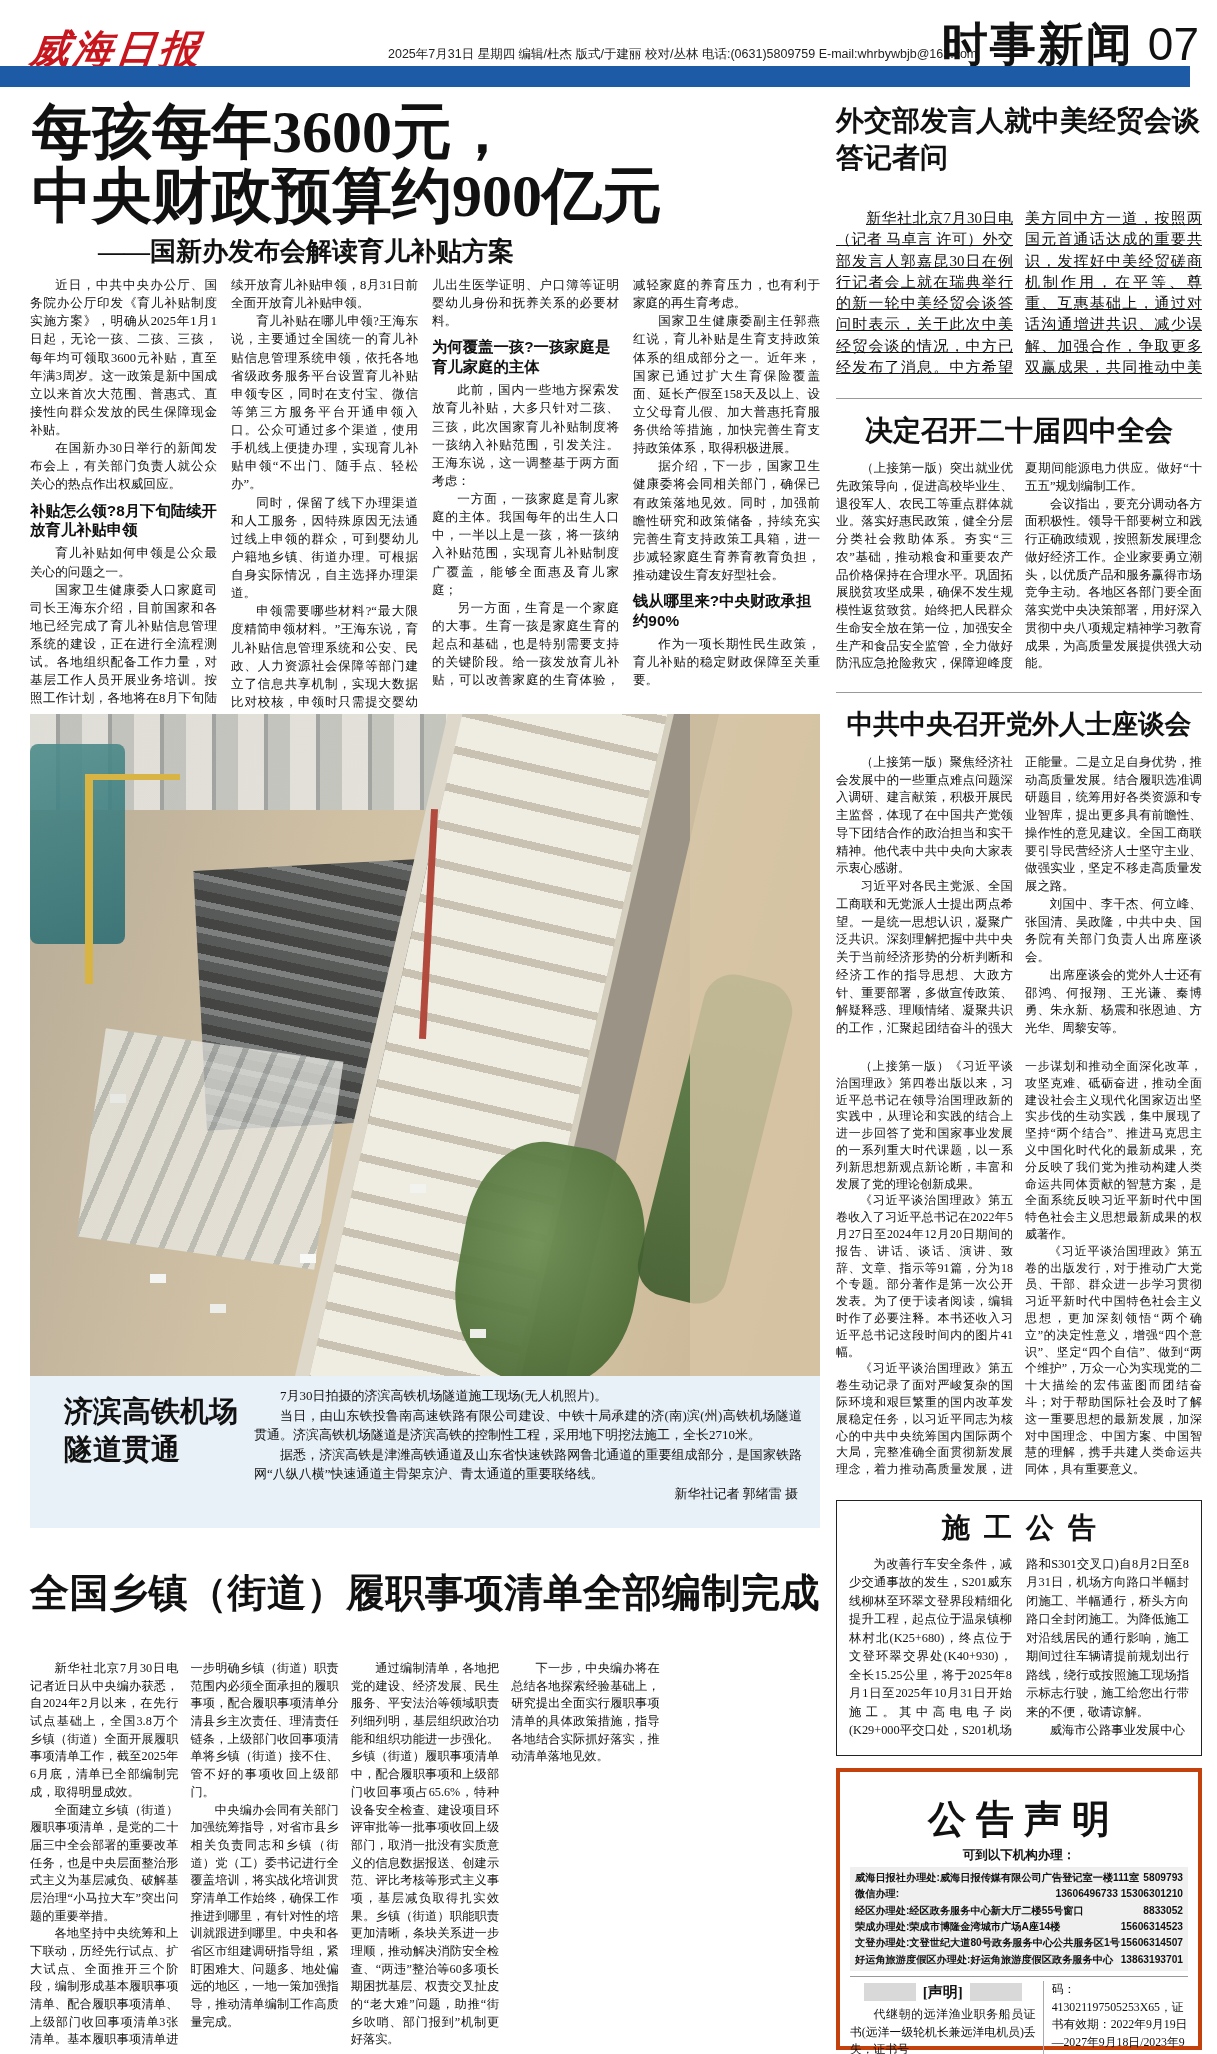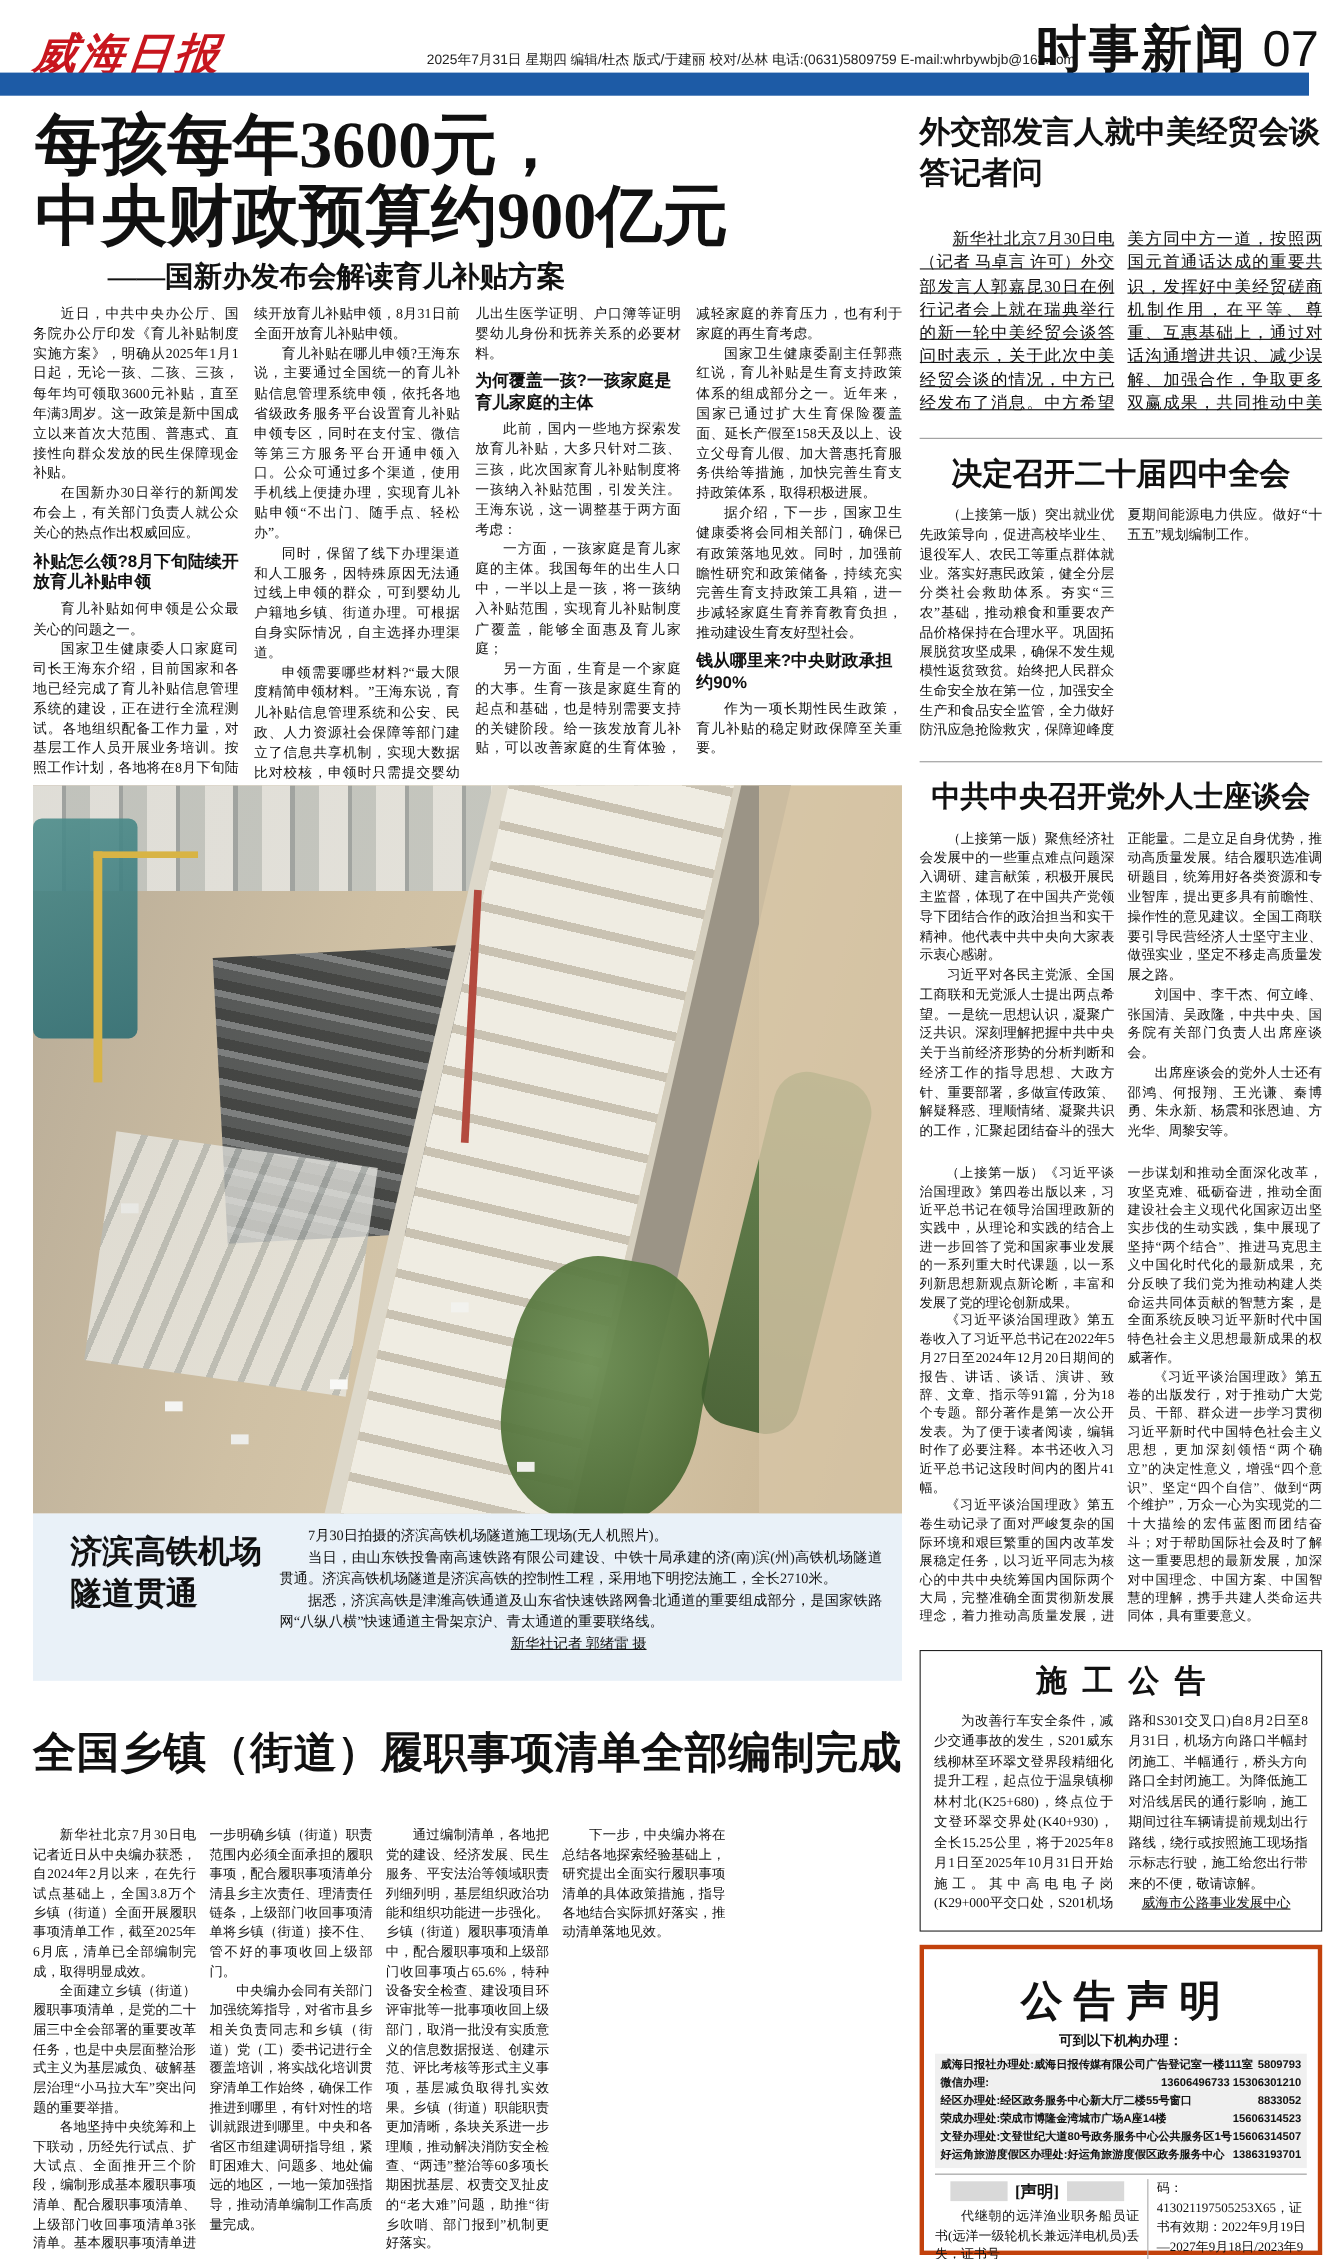--- a/index.html
+++ b/index.html
@@ -16,21 +16,21 @@
   .blue-bar{position:absolute;left:0;top:66px;width:1190px;height:21px;background:#1d5ba6;}
   
   .lead-hl{position:absolute;left:32px;top:100px;width:790px;font-size:60px;line-height:64px;
       font-weight:900;letter-spacing:0;}
   .lead-sub{position:absolute;left:32px;top:234px;width:790px;font-size:26px;font-weight:600;
       padding-left:66px;box-sizing:border-box;}
   .lead-body{position:absolute;left:30px;top:276px;width:790px;height:436px;
       column-count:4;column-gap:14px;column-fill:auto;overflow:hidden;
       font-size:12.6px;line-height:1.44;text-align:justify;}
   .para{margin:0;text-indent:2em;text-align:justify;}
-  .para-right{text-align:center;text-indent:0;padding-right:4px;text-decoration:underline;}
+  .para-right{text-align:right;text-indent:0;padding-right:4px;}
   .subhead{font-family:"Liberation Sans","DejaVu Sans",sans-serif;font-weight:700;
       font-size:1.22em;text-indent:0;margin:7px 0 4px;line-height:1.3;text-align:left;}
   
   .photo{position:absolute;left:30px;top:714px;width:790px;height:662px;overflow:hidden;
       background:linear-gradient(105deg,#b7ab97 0%,#cfc0a4 35%,#d8c9ac 60%,#c6b290 100%);}
   .ph{position:absolute;}
   .ph-roofs{left:0;top:0;width:560px;height:96px;opacity:.85;
       background:repeating-linear-gradient(90deg,#e6e6e2 0 26px,#9aa0a0 26px 30px,#c2c6c2 30px 52px);}
   .ph-pond{left:0;top:30px;width:95px;height:200px;border-radius:8px;opacity:.9;
       background:linear-gradient(160deg,#4e8d8b,#2f6e74);}
@@ -175,20 +175,21 @@
 <div class="ra-title t-a">外交部发言人就中美经贸会谈答记者问</div>
 <div class="ra-body b-a">
     <p class="para">新华社北京7月30日电（记者 马卓言 许可）外交部发言人郭嘉昆30日在例行记者会上就在瑞典举行的新一轮中美经贸会谈答问时表示，关于此次中美经贸会谈的情况，中方已经发布了消息。中方希望美方同中方一道，按照两国元首通话达成的重要共识，发挥好中美经贸磋商机制作用，在平等、尊重、互惠基础上，通过对话沟通增进共识、减少误解、加强合作，争取更多双赢成果，共同推动中美关系健康、稳定、可持续发展。</p>
     <p class="para">当地时间7月28日至29日，中美双方经贸团队在瑞典斯德哥尔摩举行新一轮经贸会谈。</p>
   </div>
 <div class="rule hr1"></div>
 
 <div class="ra-title t-b">决定召开二十届四中全会</div>
 <div class="ra-body b-b">
     <p class="para">（上接第一版）突出就业优先政策导向，促进高校毕业生、退役军人、农民工等重点群体就业。落实好惠民政策，健全分层分类社会救助体系。夯实“三农”基础，推动粮食和重要农产品价格保持在合理水平。巩固拓展脱贫攻坚成果，确保不发生规模性返贫致贫。始终把人民群众生命安全放在第一位，加强安全生产和食品安全监管，全力做好防汛应急抢险救灾，保障迎峰度夏期间能源电力供应。做好“十五五”规划编制工作。</p>
+    <p class="para">会议指出，要充分调动各方面积极性。领导干部要树立和践行正确政绩观，按照新发展理念做好经济工作。企业家要勇立潮头，以优质产品和服务赢得市场竞争主动。各地区各部门要全面落实党中央决策部署，用好深入贯彻中央八项规定精神学习教育成果，为高质量发展提供强大动能。</p>
   </div>
 <div class="rule hr2"></div>
 
 <div class="ra-title t-c">中共中央召开党外人士座谈会</div>
 <div class="ra-body b-c">
     <p class="para">（上接第一版）聚焦经济社会发展中的一些重点难点问题深入调研、建言献策，积极开展民主监督，体现了在中国共产党领导下团结合作的政治担当和实干精神。他代表中共中央向大家表示衷心感谢。</p>
     <p class="para">习近平对各民主党派、全国工商联和无党派人士提出两点希望。一是统一思想认识，凝聚广泛共识。深刻理解把握中共中央关于当前经济形势的分析判断和经济工作的指导思想、大政方针、重要部署，多做宣传政策、解疑释惑、理顺情绪、凝聚共识的工作，汇聚起团结奋斗的强大正能量。二是立足自身优势，推动高质量发展。结合履职选准调研题目，统筹用好各类资源和专业智库，提出更多具有前瞻性、操作性的意见建议。全国工商联要引导民营经济人士坚守主业、做强实业，坚定不移走高质量发展之路。</p>
     <p class="para">刘国中、李干杰、何立峰、张国清、吴政隆，中共中央、国务院有关部门负责人出席座谈会。</p>
     <p class="para">出席座谈会的党外人士还有邵鸿、何报翔、王光谦、秦博勇、朱永新、杨震和张恩迪、方光华、周黎安等。</p>
   </div>

